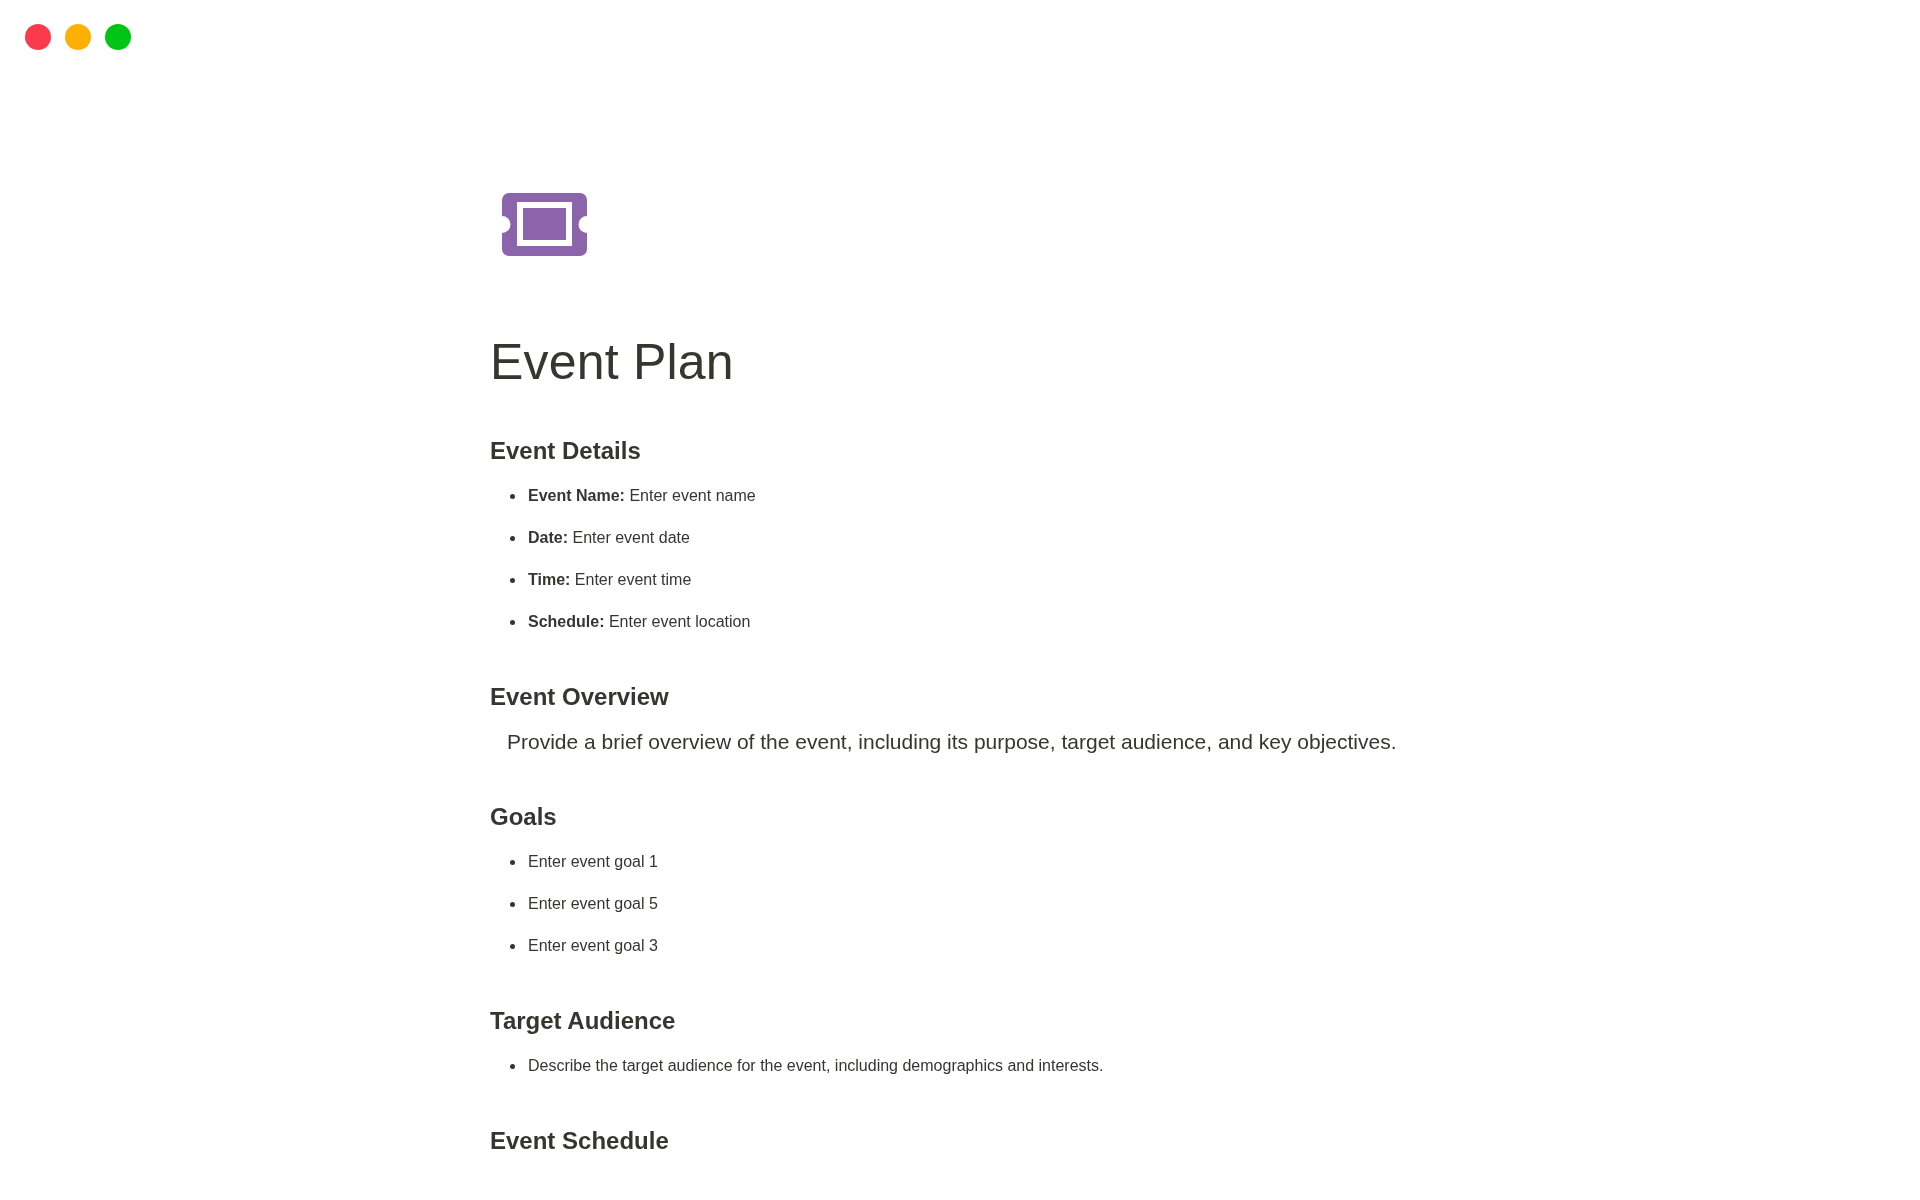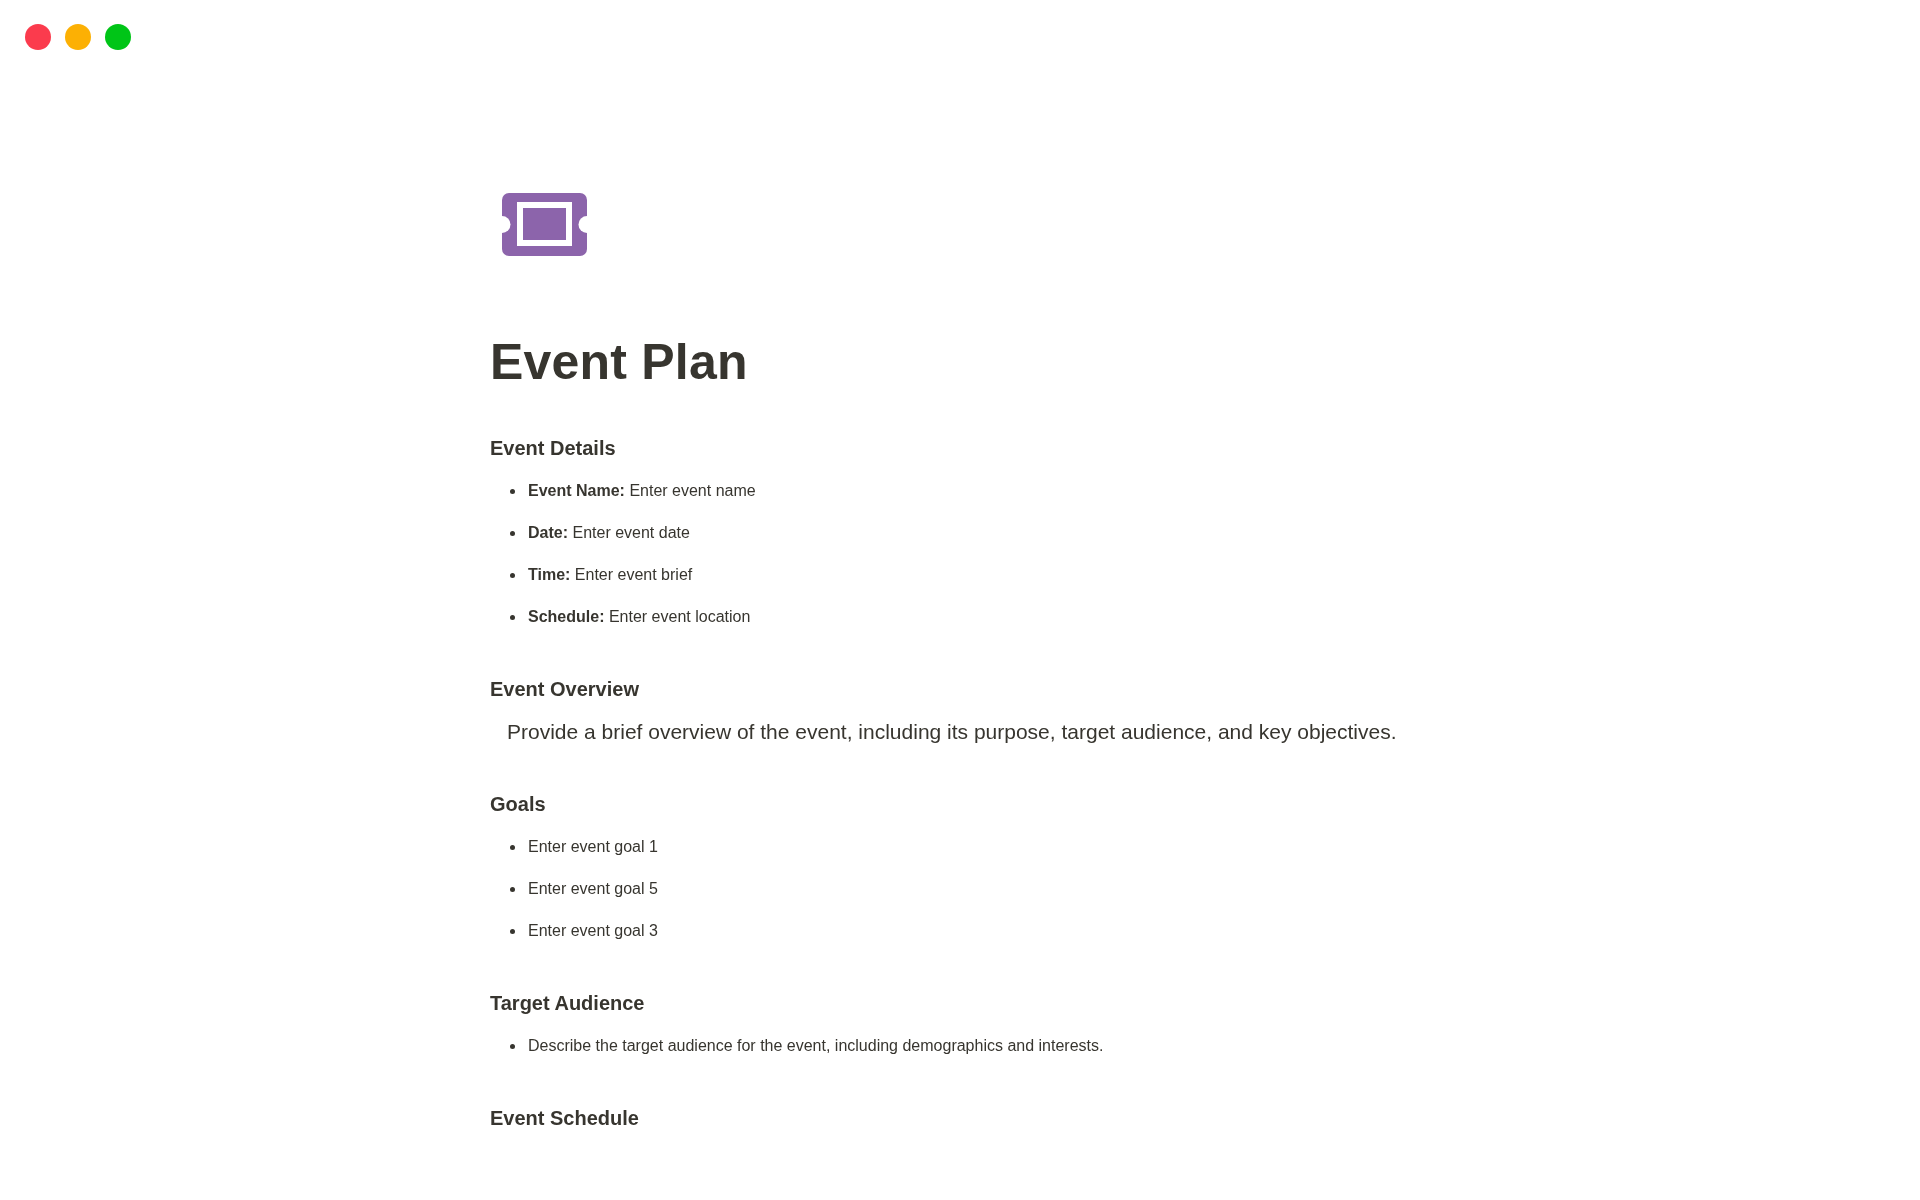--- a/index.html
+++ b/index.html
@@ -34,26 +34,26 @@
   .page-icon {
     margin-top: 193px;
     margin-left: 12px;
     width: 85px;
     height: 63px;
   }
   h1.page-title {
     margin: 72px 0 0 0;
     font-size: 50px;
     line-height: 1.2;
-    font-weight: 700;
+    font-weight: 400;
     letter-spacing: 0.2px;
   }
   h2.section-heading {
     margin: 44px 0 0 0;
-    font-size: 20px;
+    font-size: 24px;
     line-height: 1.25;
     font-weight: 700;
   }
   ul.bullet-list {
     margin: 14px 0 0 0;
     padding: 0 0 0 36px;
     list-style: disc outside;
   }
   ul.bullet-list li {
     font-size: 16px;
@@ -86,21 +86,21 @@
     <circle cx="85" cy="31.5" r="8.5" fill="#ffffff"></circle>
     <rect x="18" y="12" width="49" height="38" fill="none" stroke="#ffffff" stroke-width="6"></rect>
   </svg>
 
   <h1 class="page-title">Event Plan</h1>
 
   <h2 class="section-heading">Event Details</h2>
   <ul class="bullet-list">
     <li><span class="li-label">Event Name:</span> <span>Enter event name</span></li>
     <li><span class="li-label">Date:</span> <span>Enter event date</span></li>
-    <li><span class="li-label">Time:</span> <span>Enter event brief</span></li>
+    <li><span class="li-label">Time:</span> <span>Enter event time</span></li>
     <li><span class="li-label">Schedule:</span> <span>Enter event location</span></li>
   </ul>
 
   <h2 class="section-heading">Event Overview</h2>
   <p class="section-paragraph">Provide a brief overview of the event, including its purpose, target audience, and key objectives.</p>
 
   <h2 class="section-heading">Goals</h2>
   <ul class="bullet-list">
     <li>Enter event goal 1</li>
     <li>Enter event goal 5</li>

